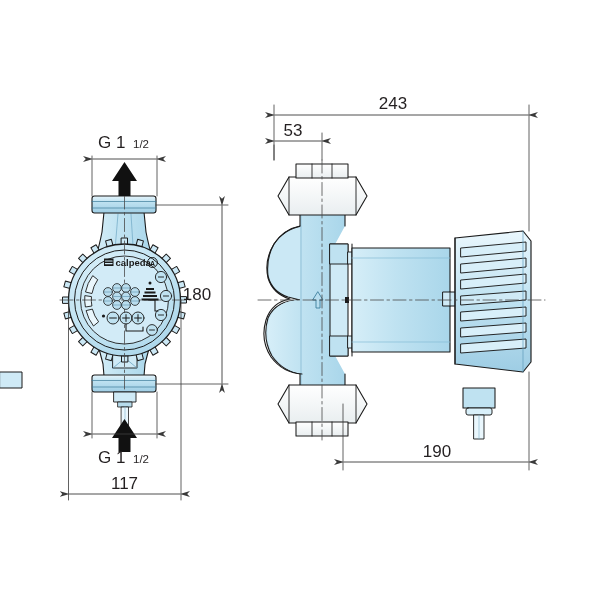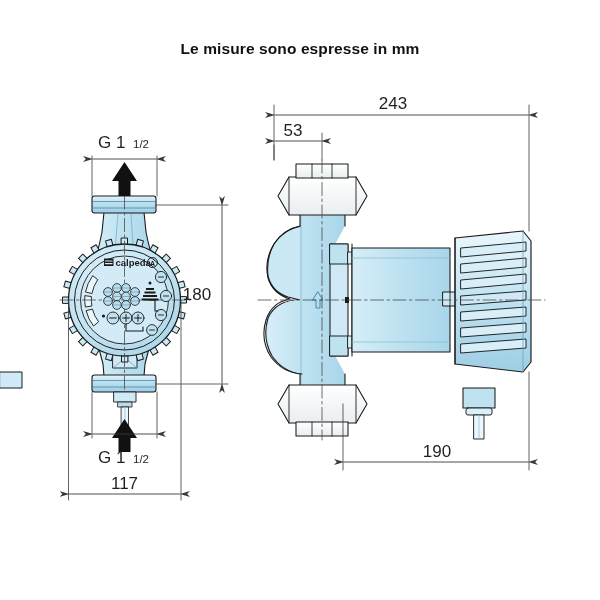--- a/index.html
+++ b/index.html
@@ -13,21 +13,20 @@
   .dim{font-size:17px;fill:#231f20;}
   .gl{font-size:17px;fill:#231f20;}
   .frac{font-size:11.5px;fill:#231f20;}
   .logo{font-size:9.5px;font-weight:bold;fill:#1a1a1a;}
 </style>
 </head>
 <body>
 
 <div id="page">
 
-  <div class="title">Le misure sono espresse in mm</div>
 
   <svg width="600" height="600" viewBox="0 0 600 600">
     <defs>
       <marker id="arrL" markerWidth="11" markerHeight="9" refX="10" refY="4.5" orient="auto" markerUnits="userSpaceOnUse">
         <path d="M10,4.5 L0,1.6 L2.8,4.5 L0,7.4 Z" fill="#3a3a3a"></path>
       </marker>
       <marker id="arrR" markerWidth="11" markerHeight="9" refX="1" refY="4.5" orient="auto" markerUnits="userSpaceOnUse">
         <path d="M1,4.5 L11,1.6 L8.2,4.5 L11,7.4 Z" fill="#3a3a3a"></path>
       </marker>
       <linearGradient id="gBody" x1="0" y1="0" x2="1" y2="0">

